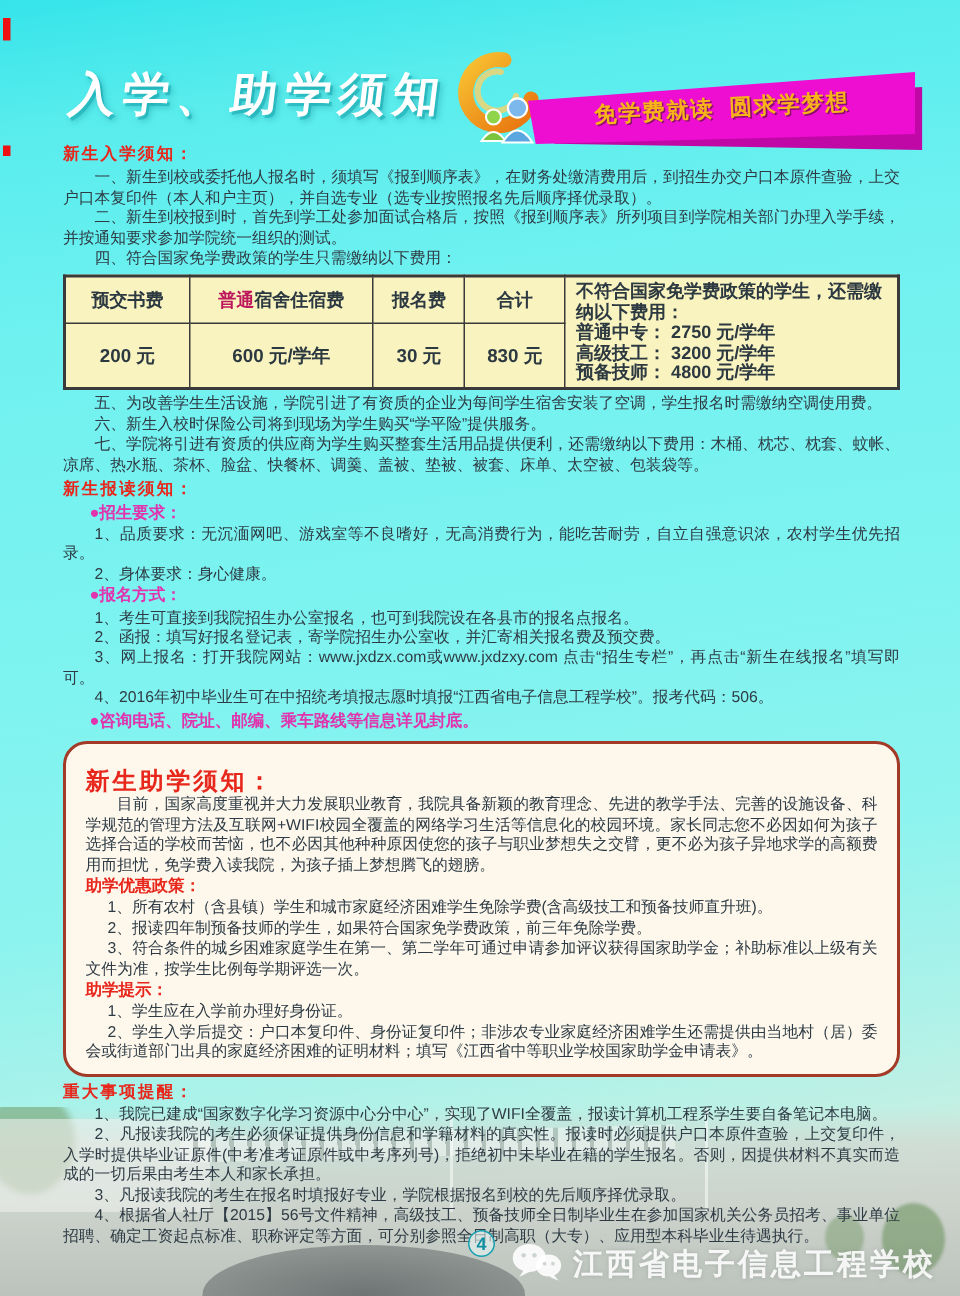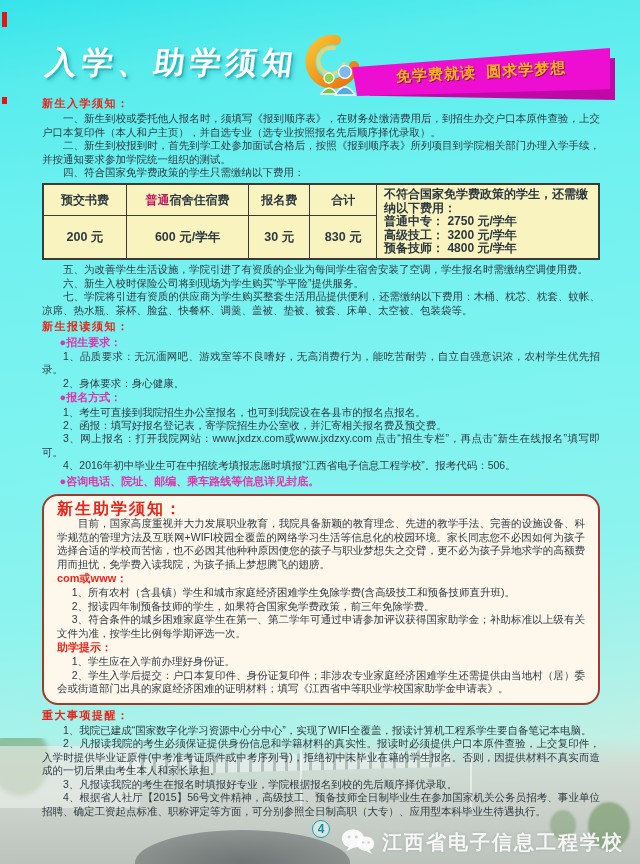--- a/index.html
+++ b/index.html
@@ -47,21 +47,21 @@
     font-size:12px; padding:4px 2px; }
   table.fee td.hdr { height:26px; }
   table.fee td.val { height:36px; font-size:12.5px; }
   td.note-cell { width:40%; text-align:left !important; font-size:10.6px; line-height:13.4px;
     padding:3px 7px !important; font-weight:bold; }
   .red-hl { color:#be185d; }
 
   
   .aid-box { margin:6px 0 4px; border:2px solid #a33a28; border-radius:16px;
     background:#fdf7ec; padding:5px 13px 7px; }
-  .aid-title { font-size:16px; font-weight:bold; color:#e8271c; letter-spacing:2px; margin:1px 0 2px; }
+  .aid-title { font-size:16px; font-weight:bold; color:#e8271c; letter-spacing:2px; margin:14px 0 2px; }
   .sub-red { color:#e8271c; font-weight:bold; font-size:11px; margin:1px 0; }
 
   
   .photo-band { position:absolute; left:0; bottom:0; width:640px; height:126px; z-index:0;
     background:linear-gradient(180deg, rgba(205,216,210,0) 0%, rgba(208,217,210,.8) 20%,
       rgba(203,209,202,.95) 55%, #bcc3bc 100%); overflow:hidden; }
   .pb-green-left { position:absolute; left:-10px; top:-12px; width:60px; height:70px;
     border-radius:50%; background:rgba(105,145,88,.5); filter:blur(2px); }
   .pb-building { position:absolute; left:0; top:8px; width:140px; height:62px;
     background:rgba(238,240,237,.6); }
@@ -169,21 +169,21 @@
     <div class="bullet-label">●报名方式：</div>
     <p class="bt indent">1、考生可直接到我院招生办公室报名，也可到我院设在各县市的报名点报名。</p>
     <p class="bt indent">2、函报：填写好报名登记表，寄学院招生办公室收，并汇寄相关报名费及预交费。</p>
     <p class="bt indent">3、网上报名：打开我院网站：www.jxdzx.com或www.jxdzxy.com 点击“招生专栏”，再点击“新生在线报名”填写即可。</p>
     <p class="bt indent">4、2016年初中毕业生可在中招统考填报志愿时填报“江西省电子信息工程学校”。报考代码：506。</p>
     <div class="note-line">●咨询电话、院址、邮编、乘车路线等信息详见封底。</div>
 
     <div class="aid-box">
       <div class="aid-title">新生助学须知：</div>
       <p class="bt indent">目前，国家高度重视并大力发展职业教育，我院具备新颖的教育理念、先进的教学手法、完善的设施设备、科学规范的管理方法及互联网+WIFI校园全覆盖的网络学习生活等信息化的校园环境。家长同志您不必因如何为孩子选择合适的学校而苦恼，也不必因其他种种原因使您的孩子与职业梦想失之交臂，更不必为孩子异地求学的高额费用而担忧，免学费入读我院，为孩子插上梦想腾飞的翅膀。</p>
-      <div class="sub-red">com或www：</div>
+      <div class="sub-red">助学优惠政策：</div>
       <p class="bt" style="text-indent:1.4em">1、所有农村（含县镇）学生和城市家庭经济困难学生免除学费(含高级技工和预备技师直升班)。</p>
       <p class="bt" style="text-indent:1.4em">2、报读四年制预备技师的学生，如果符合国家免学费政策，前三年免除学费。</p>
       <p class="bt" style="text-indent:1.4em">3、符合条件的城乡困难家庭学生在第一、第二学年可通过申请参加评议获得国家助学金；补助标准以上级有关文件为准，按学生比例每学期评选一次。</p>
       <div class="sub-red">助学提示：</div>
       <p class="bt" style="text-indent:1.4em">1、学生应在入学前办理好身份证。</p>
       <p class="bt" style="text-indent:1.4em">2、学生入学后提交：户口本复印件、身份证复印件；非涉农专业家庭经济困难学生还需提供由当地村（居）委会或街道部门出具的家庭经济困难的证明材料；填写《江西省中等职业学校国家助学金申请表》。</p>
     </div>
 
     <div class="sec-heading">重大事项提醒：</div>
     <p class="bt indent">1、我院已建成“国家数字化学习资源中心分中心”，实现了WIFI全覆盖，报读计算机工程系学生要自备笔记本电脑。</p>

